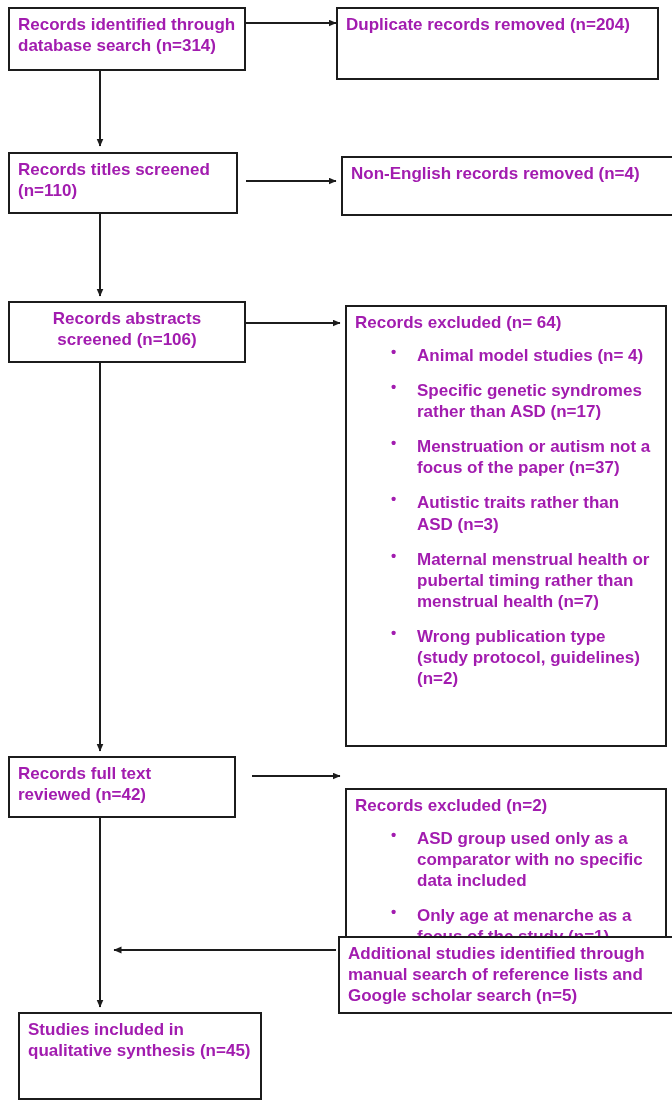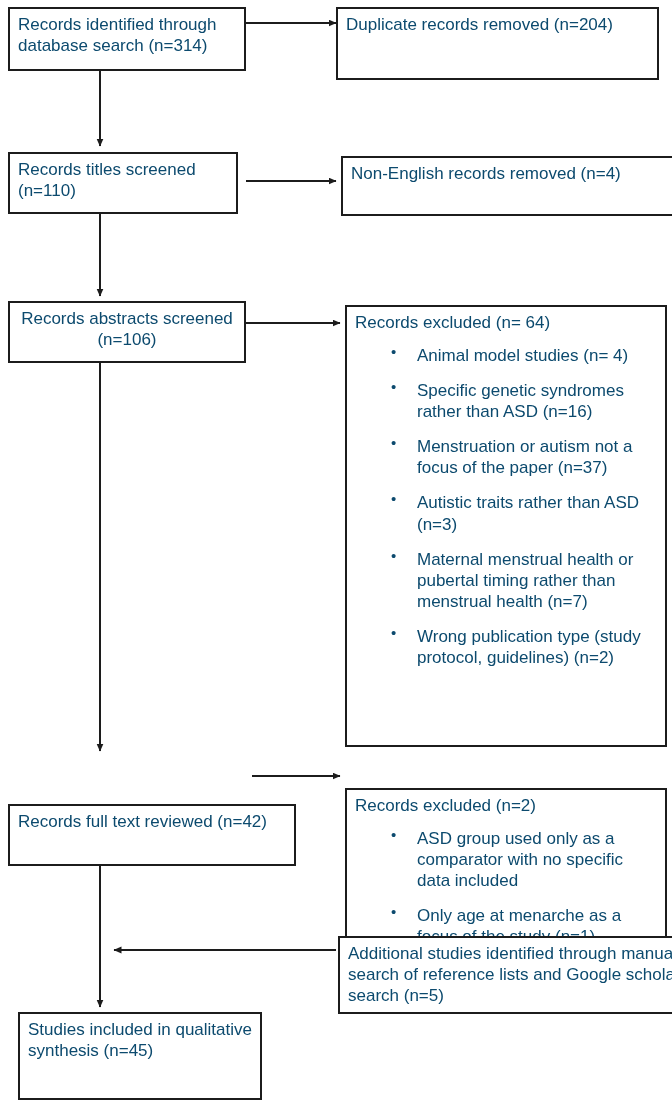--- a/index.html
+++ b/index.html
@@ -2,22 +2,23 @@
 <html><head>
 <meta charset="utf-8">
 <style>
   html, body { margin: 0; padding: 0; background: #ffffff; }
   .diagram {
     position: relative;
     width: 672px;
     height: 1104px;
     background: #ffffff;
     font-family: "Liberation Sans", sans-serif;
-    color: #0c4a6e;
+    color: #a21caf;
     overflow: hidden;
+    font-weight: bold;
   }
   .arrows {
     position: absolute;
     left: 0; top: 0;
     width: 672px; height: 1104px;
     z-index: 1;
   }
   .box {
     position: absolute;
     box-sizing: border-box;
@@ -42,21 +43,21 @@
     content: "\2022";
     position: absolute;
     left: -26px;
     top: -2px;
     font-size: 15px;
   }
   
   .b-l1 { left: 8px;   top: 7px;    width: 238px; min-height: 64px; }
   .b-l2 { left: 8px;   top: 152px;  width: 230px; min-height: 62px; }
   .b-l3 { left: 8px;   top: 301px;  width: 238px; min-height: 62px; text-align: center; }
-  .b-l4 { left: 8px;   top: 756px;  width: 288px; min-height: 62px; margin-top: 48px; }
+  .b-l4 { left: 8px;   top: 756px;  width: 228px; min-height: 62px; }
   .b-l5 { left: 18px;  top: 1012px; width: 244px; height: 88px; }
   
   .b-r1 { left: 336px; top: 7px;    width: 323px; height: 73px; }
   .b-r2 { left: 341px; top: 156px;  width: 333px; height: 60px; }
   .b-r3 { left: 345px; top: 305px;  width: 322px; height: 442px; }
   .b-r4 { left: 345px; top: 788px;  width: 322px; height: 164px; overflow: hidden; }
   .b-r5 { left: 338px; top: 936px;  width: 374px; height: 78px; }
 </style>
 </head>
 <body>
@@ -91,21 +92,21 @@
   <div class="box b-l5">Studies included in qualitative synthesis (n=45)</div>
 
   <div class="box b-r1">Duplicate records removed (n=204)</div>
 
   <div class="box b-r2">Non-English records removed (n=4)</div>
 
   <div class="box b-r3">
     <div class="box-title">Records excluded (n= 64)</div>
     <ul class="bullets">
       <li>Animal model studies (n= 4)</li>
-      <li>Specific genetic syndromes rather than ASD (n=16)</li>
+      <li>Specific genetic syndromes rather than ASD (n=17)</li>
       <li>Menstruation or autism not a focus of the paper (n=37)</li>
       <li>Autistic traits rather than ASD (n=3)</li>
       <li>Maternal menstrual health or pubertal timing rather than menstrual health (n=7)</li>
       <li>Wrong publication type (study protocol, guidelines) (n=2)</li>
     </ul>
   </div>
 
   <div class="box b-r4">
     <div class="box-title">Records excluded (n=2)</div>
     <ul class="bullets">

